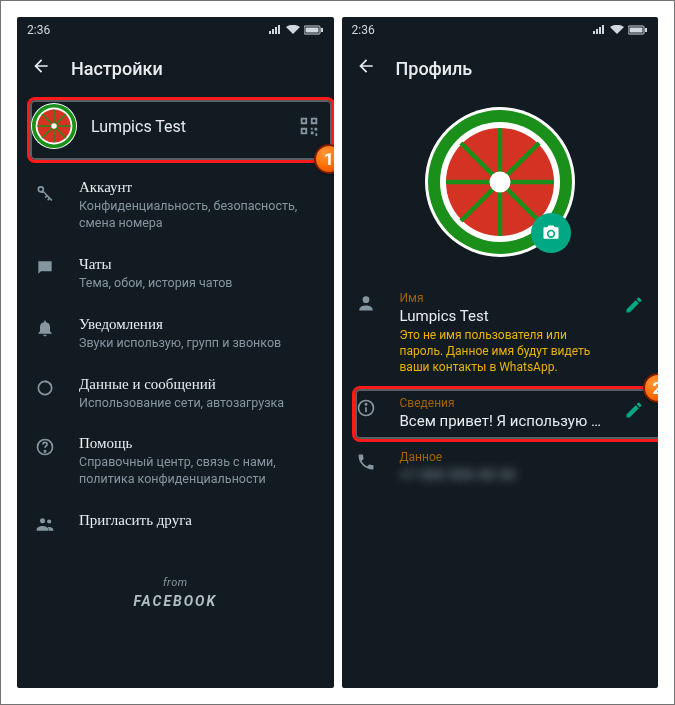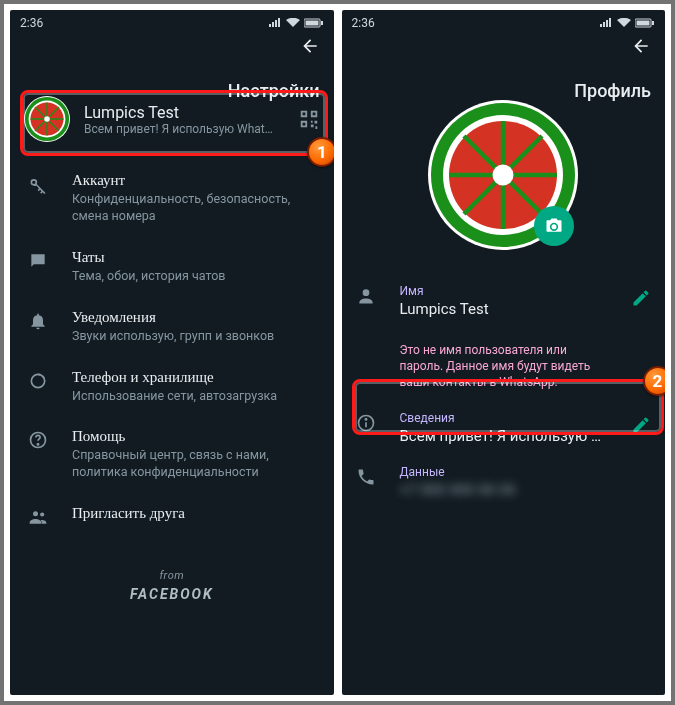--- a/index.html
+++ b/index.html
@@ -4,26 +4,26 @@
 <style>
   * { box-sizing: border-box; margin: 0; padding: 0; }
   body {
     background: #fff;
     font-family: -apple-system, Roboto, "Segoe UI", sans-serif;
     width: 675px;
     height: 705px;
     position: relative;
   }
   .outer {
-    border: 4px solid #737373;
+    border: 1px solid #737373;
     width: 675px;
     height: 705px;
     display: flex;
     gap: 8px;
-    padding: 6px;
+    padding: 16px;
     background: #fff;
   }
   .phone {
     flex: 1;
     background: #121b22;
     color: #e9edef;
     border-radius: 2px;
     overflow: hidden;
     display: flex;
     flex-direction: column;
@@ -35,24 +35,23 @@
     align-items: center;
     justify-content: space-between;
     padding: 0 10px;
     font-size: 12px;
     color: #cfd8dc;
   }
   .status-icons { display:flex; gap:4px; align-items:center; }
   .appbar {
     height: 50px;
     display: flex;
-    align-items: flex-end;
+    align-items: center;
     padding: 0 14px;
     gap: 20px;
-    flex-direction: column;
   }
   .appbar-title { font-size: 18px; font-weight: 500; color: #e9edef;}
   .back-arrow { width:20px; height:20px; }
 
   
   .profile-tile {
     display:flex;
     align-items:center;
     padding: 10px 14px;
     gap: 14px;
@@ -98,23 +97,23 @@
     display:flex; align-items:center; justify-content:center;
   }
 
   .section { padding: 14px 14px 10px; }
   .row {
     display:flex; gap:22px; align-items:flex-start;
     padding: 10px 0;
   }
   .row-icon { width:22px; flex-shrink:0; margin-top:2px; color:#8696a0;}
   .row-body { flex:1; min-width:0;}
-  .row-label { font-size:12px; color:#c4b5fd;}
+  .row-label { font-size:12px; color:#a16207;}
   .row-value { font-size:15px; color:#e9edef; margin-top:2px; white-space:nowrap; overflow:hidden; text-overflow:ellipsis;}
-  .row-hint { font-size:12px; color:#f9a8d4; margin-top:24px; line-height:1.35;}
+  .row-hint { font-size:12px; color:#eab308; margin-top:2px; line-height:1.35;}
   .edit-pen { width:20px; height:20px; color:#00a884; flex-shrink:0; margin-top:4px;}
 
   .blurred { filter: blur(4px); color:#8696a0;}
 
   
   .hl {
     position:absolute;
     border:3px solid #ff1a1a;
     border-radius:8px;
     box-shadow: inset 0 0 0 2px rgba(255,255,255,0.3);
@@ -178,21 +177,20 @@
               <line x1="50" y1="14" x2="50" y2="86"></line>
               <line x1="14" y1="50" x2="86" y2="50"></line>
               <line x1="24" y1="24" x2="76" y2="76"></line>
               <line x1="76" y1="24" x2="24" y2="76"></line>
             </g>
           <circle cx="50" cy="50" r="6" fill="#fff"></circle>
         </svg>
       </span>
       <div class="tile-text">
         <div class="tile-title">Lumpics Test</div>
-        <div class="tile-sub">Всем привет! Я использую What…</div>
       </div>
       <span class="qr-icon">
         <svg viewBox="0 0 24 24" width="22" height="22" fill="#8696a0">
             <path d="M3 3h7v7H3zm2 2v3h3V5zm9-2h7v7h-7zm2 2v3h3V5zM3 14h7v7H3zm2 2v3h3v-3zm9-2h2v2h-2zm4 0h3v3h-3zm-4 4h3v3h-3zm5 2h2v3h-2z"></path>
           </svg>
       </span>
     </div>
 
     <div class="list">
 
@@ -233,21 +231,21 @@
       </div>
 
       <div class="item">
         <span class="item-icon">
           <svg viewBox="0 0 24 24" width="20" height="20" fill="none" stroke="#8696a0" stroke-width="2">
               <circle cx="12" cy="12" r="8"></circle>
               <path d="M12 4a8 8 0 018 8" stroke-dasharray="3 3"></path>
             </svg>
         </span>
         <div class="item-body">
-          <div class="item-title">Телефон и хранилище</div>
+          <div class="item-title">Данные и сообщений</div>
           <div class="item-sub">Использование сети, автозагрузка</div>
         </div>
       </div>
 
       <div class="item">
         <span class="item-icon">
           <svg viewBox="0 0 24 24" width="20" height="20" fill="none" stroke="#8696a0" stroke-width="2">
               <circle cx="12" cy="12" r="9"></circle>
               <path d="M9.5 9a2.5 2.5 0 115 0c0 1.5-2.5 2-2.5 4"></path>
               <circle cx="12" cy="17" r="0.8" fill="#8696a0"></circle>
@@ -369,21 +367,21 @@
         </span>
       </div>
 
       <div class="row">
         <span class="row-icon">
           <svg viewBox="0 0 24 24" width="20" height="20" fill="#8696a0">
               <path d="M6.6 10.8a15 15 0 006.6 6.6l2.2-2.2a1 1 0 011-.25 11 11 0 003.6.6 1 1 0 011 1V20a1 1 0 01-1 1A17 17 0 013 4a1 1 0 011-1h3.5a1 1 0 011 1 11 11 0 00.6 3.6 1 1 0 01-.25 1z"></path>
             </svg>
         </span>
         <div class="row-body">
-          <div class="row-label">Данные</div>
+          <div class="row-label">Данное</div>
           <div class="row-value blurred">+7 000 000 00 00</div>
         </div>
       </div>
     </div>
 
     <div class="hl" style="left:10px; top:369px; width:312px; height:56px;">
       <div class="badge" style="bottom:auto; top:-16px;">2</div>
     </div>
   </div>
 

